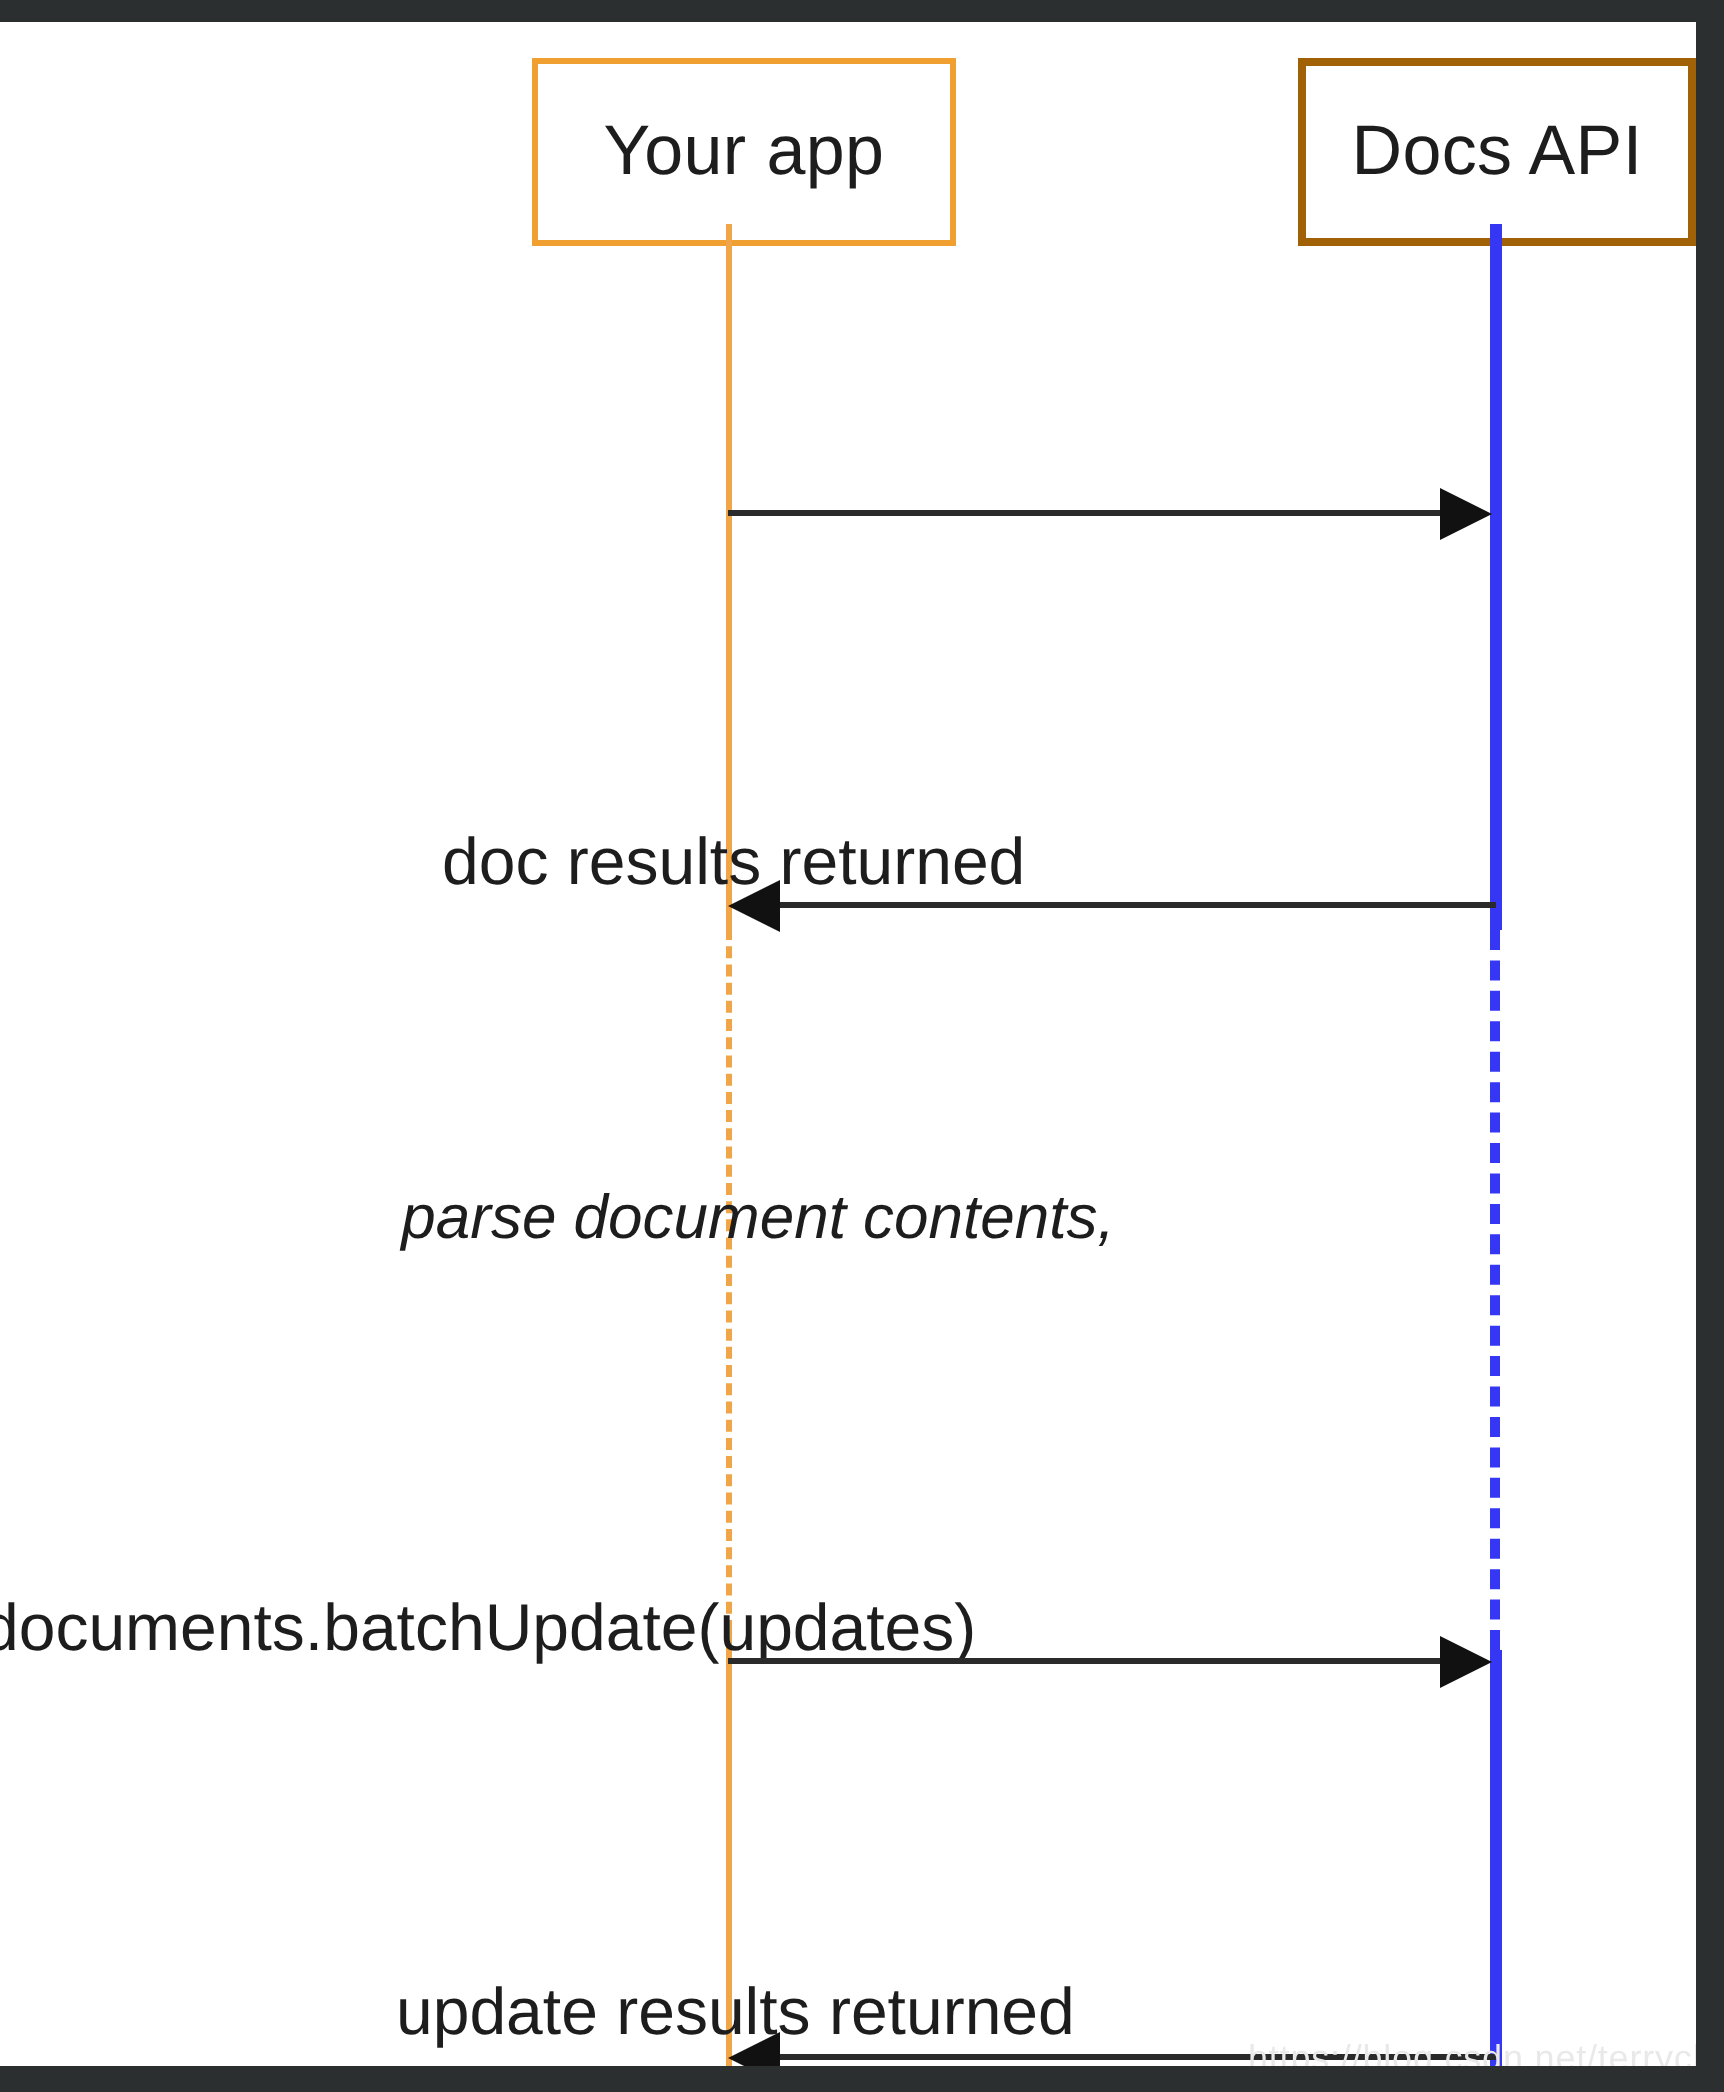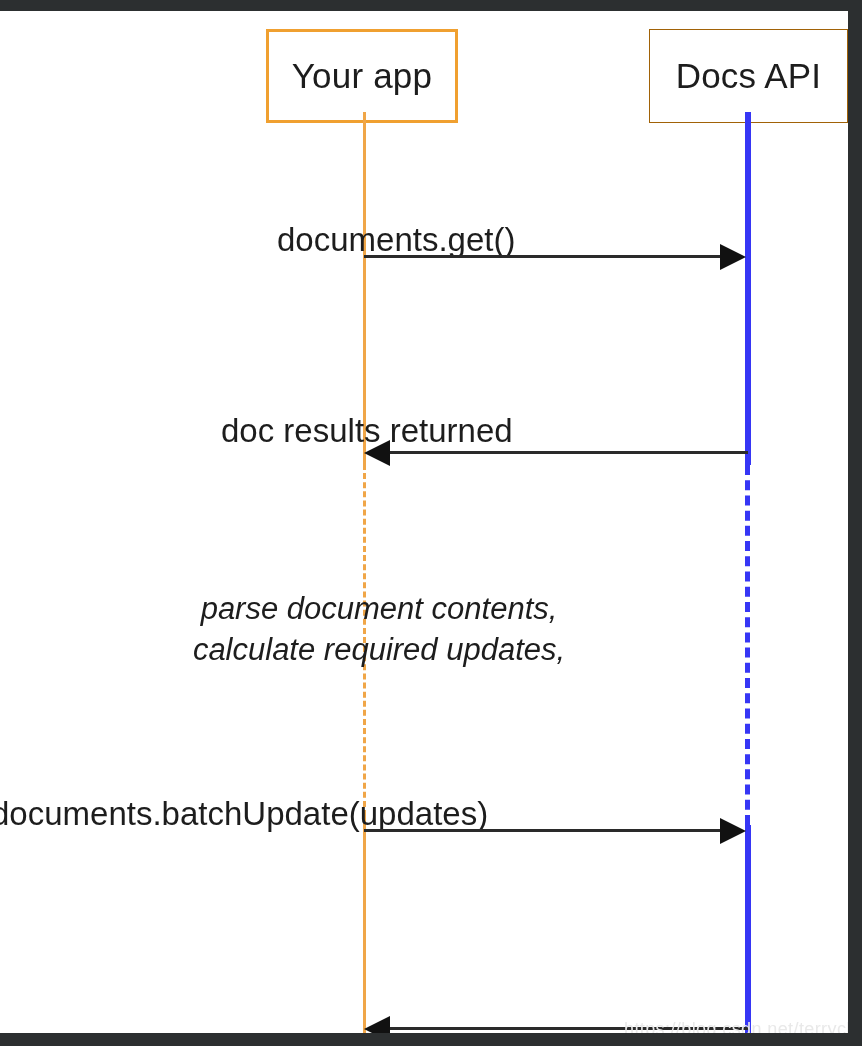--- a/index.html
+++ b/index.html
@@ -55,30 +55,30 @@
     align-items: center;
     justify-content: center;
     font-size: 35px;
     color: #1d1d1d;
     letter-spacing: 0.2px;
     white-space: nowrap;
   }
   #participant-app {
     left: 266px;
     top: 18px;
-    width: 192px;
+    width: 212px;
     height: 94px;
     border: 3px solid #F0A030;
   }
   #participant-api {
     left: 649px;
     top: 18px;
     width: 199px;
     height: 94px;
-    border: 1px solid #a16207;
+    border: 4px solid #a16207;
   }
   
   .lifeline {
     position: absolute;
   }
   .ll-solid-orange {
     background: #F0A648;
     width: 3px;
   }
   .ll-solid-blue {
@@ -166,36 +166,35 @@
     </div>
 
     <div class="lifeline ll-solid-orange" style="left:363px; top:101px; height:352px;"></div>
     <div class="lifeline ll-dash-orange" style="left:363px; top:453px; height:352px;"></div>
     <div class="lifeline ll-solid-orange" style="left:363px; top:805px; height:217px;"></div>
 
     <div class="lifeline ll-solid-blue" style="left:745px; top:101px; height:353px;"></div>
     <div class="lifeline ll-dash-blue" style="left:745px; top:454px; height:360px;"></div>
     <div class="lifeline ll-solid-blue" style="left:745px; top:814px; height:208px;"></div>
 
-    <div class="msg-label" style="left:277px; top:212px;">documents.get()</div>
     <div class="msg-line" style="left:364px; top:244px; width:358px;"></div>
     <div class="arrowhead right" style="left:720px; top:233px;"></div>
 
     <div class="msg-label" style="left:221px; top:403px;">doc results returned</div>
     <div class="msg-line" style="left:390px; top:440px; width:358px;"></div>
     <div class="arrowhead left" style="left:364px; top:429px;"></div>
 
     <div id="note-block">
       <div>parse document contents,</div>
-      <div>calculate required updates,</div>
     </div>
 
     <div class="msg-label" style="left:-9px; top:786px;">documents.batchUpdate(updates)</div>
     <div class="msg-line" style="left:364px; top:818px; width:358px;"></div>
     <div class="arrowhead right" style="left:720px; top:807px;"></div>
 
+    <div class="msg-label" style="left:198px; top:978px;">update results returned</div>
     <div class="msg-line" style="left:390px; top:1016px; width:358px;"></div>
     <div class="arrowhead left" style="left:364px; top:1005px;"></div>
 
     <div id="watermark">https://blog.csdn.net/terrychinaz</div>
 
   </div>
 </div>
 
 </body></html>

